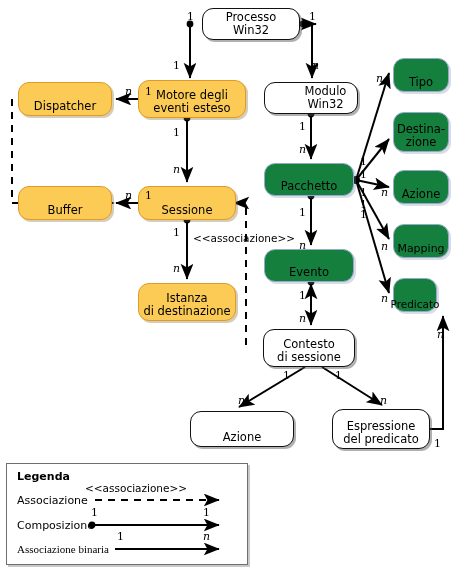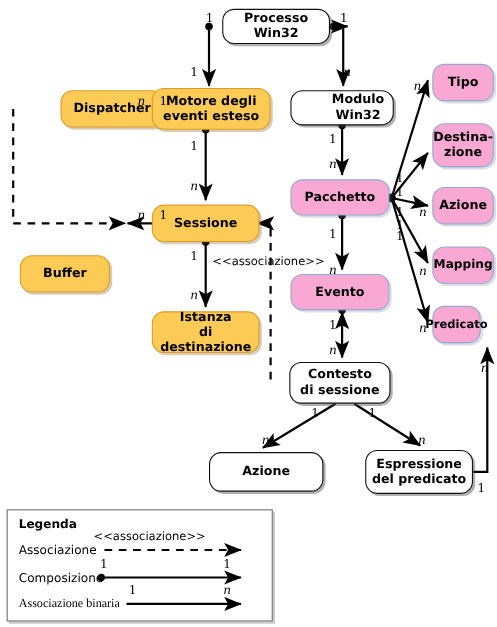--- a/index.html
+++ b/index.html
@@ -1,26 +1,26 @@
 <!DOCTYPE html>
 <html><head>
 <meta charset="utf-8">
 <style>
   html,body{margin:0;padding:0;background:#ffffff;}
   body{width:452px;height:570px;position:relative;overflow:hidden;
        font-family:"DejaVu Sans","Liberation Sans",sans-serif;}
   #stage{position:absolute;left:0;top:0;width:452px;height:570px;}
   svg.layer{position:absolute;left:0;top:0;width:452px;height:570px;}
   .node{position:absolute;box-sizing:border-box;display:flex;
-        align-items:center;justify-content:center;text-align:center;
+        align-items:flex-end;justify-content:center;text-align:center;
         border-radius:11px;font-size:11.5px;color:#000;line-height:1.18;
-        padding:1px 3px;font-weight:bold;}
+        padding:1px 3px;}
   .node.orange{background:#FBCB55;border:1.4px solid #E09A28;
         box-shadow:2px 2px 0 rgba(120,90,20,.30);}
-  .node.blue{background:#f9a8d4;border:1.3px solid #93A9CE;
+  .node.blue{background:#15803d;border:1.3px solid #93A9CE;
         box-shadow:2px 2px 0 rgba(120,130,160,.28);}
   .node.white{background:#ffffff;border:1.5px solid #111;
         box-shadow:2px 2px 0 rgba(80,80,80,.45);}
   .mult{position:absolute;font-size:11px;color:#000;
         font-family:"DejaVu Serif","Liberation Serif",serif;}
   .mult.i{font-style:italic;}
   .stereo{position:absolute;font-size:10.5px;color:#000;white-space:nowrap;}
   .legend{position:absolute;left:6px;top:463px;width:240px;height:100px;
           background:#fff;border:1.3px solid #6f6f6f;
           box-shadow:2px 2px 0 rgba(120,120,120,.40);}
@@ -89,31 +89,31 @@
 
     <g stroke="#000" stroke-width="2" fill="none" stroke-dasharray="7,6">
       <path d="M12,99 L12,203 L114,203" marker-end="url(#ah)"></path>
       <path d="M246,345 L246,203 L234,203" marker-end="url(#ah)"></path>
     </g>
   </svg>
 
   <div class="node white" style="left:202px;top:8px;width:98px;height:32px;">
       <span>Processo Win32</span>
     </div>
-  <div class="node orange" style="left:18px;top:82px;width:94px;height:34px;margin-left:37px;">
+  <div class="node orange" style="left:18px;top:82px;width:94px;height:34px;">
       <span>Dispatcher</span>
     </div>
   <div class="node orange" style="left:138px;top:80px;width:108px;height:38px;">
       <span style="white-space:pre-line;">Motore degli
 eventi esteso</span>
     </div>
   <div class="node white" style="left:264px;top:82px;width:94px;height:32px;padding-left:32px;">
       <span>Modulo Win32</span>
     </div>
-  <div class="node orange" style="left:18px;top:186px;width:82px;height:34px;margin-top:46px;">
+  <div class="node orange" style="left:18px;top:186px;width:94px;height:34px;">
       <span>Buffer</span>
     </div>
   <div class="node blue" style="left:264px;top:163px;width:90px;height:33px;">
       <span>Pacchetto</span>
     </div>
   <div class="node orange" style="left:138px;top:186px;width:98px;height:34px;">
       <span>Sessione</span>
     </div>
   <div class="node blue" style="left:264px;top:249px;width:90px;height:33px;">
       <span>Evento</span>

